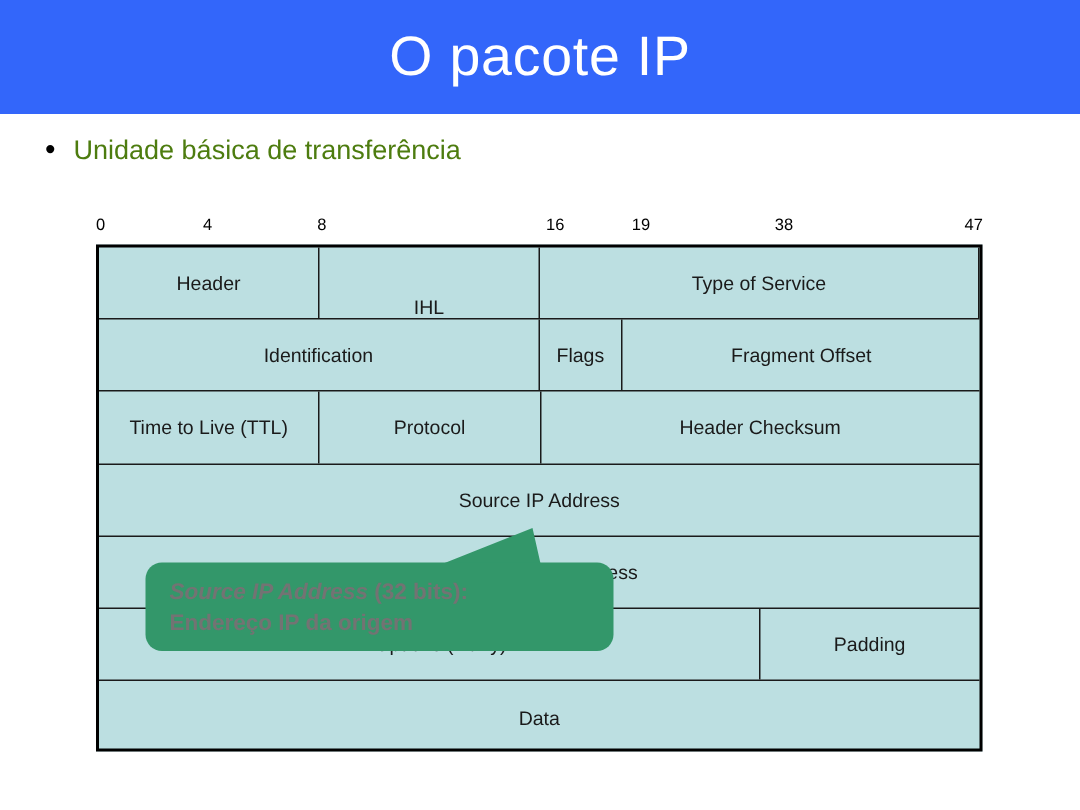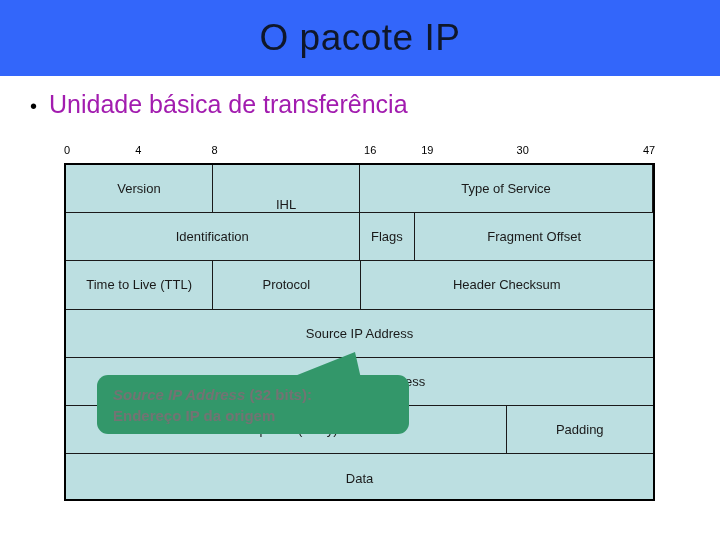--- a/index.html
+++ b/index.html
@@ -25,21 +25,21 @@
     background: #3366fa;
   }
   .title-text {
     position: absolute;
     left: 0;
     top: 0;
     width: 720px;
     height: 76px;
     line-height: 76px;
     text-align: center;
-    color: #0f172a;
+    color: #ffffff;
     font-size: 37px;
     font-weight: normal;
     letter-spacing: 0.5px;
     white-space: nowrap;
   }
 
   
   .bullet-row {
     position: absolute;
     left: 30px;
@@ -48,22 +48,22 @@
     display: flex;
     align-items: baseline;
   }
   .bullet-dot {
     font-size: 20px;
     line-height: 1;
     color: #000000;
     margin-right: 12px;
   }
   .bullet-text {
-    font-size: 25px;
-    color: #a21caf;
+    font-size: 18px;
+    color: #4d7c0f;
     white-space: nowrap;
   }
 
   
   .ruler {
     position: absolute;
     left: 64px;
     top: 144px;
     width: 591px;
     height: 18px;
@@ -165,28 +165,28 @@
   <span class="bullet-dot">•</span>
   <span class="bullet-text">Unidade básica de transferência</span>
 </div>
 
 <div class="ruler" id="ruler">
     <span class="ruler-tick" style="left: 0px;">0</span>
     <span class="ruler-tick" style="left: 71.2581px;">4</span>
     <span class="ruler-tick" style="left: 147.516px;">8</span>
     <span class="ruler-tick" style="left: 300.032px;">16</span>
     <span class="ruler-tick" style="left: 357.226px;">19</span>
-    <span class="ruler-tick" style="left: 452.548px;">30</span>
+    <span class="ruler-tick" style="left: 452.548px;">38</span>
     <span class="ruler-tick" style="left: 579px;">47</span>
   </div>
 
 <div class="packet-table" id="packet-table">
     <div class="pk-row">
       <div class="pk-cell" style="flex: 4 0 0px;">
-        <span>Version</span>
+        <span>Header</span>
       </div>
       <div class="pk-cell" style="flex: 4 0 0px; align-items: flex-end;">
         <span>IHL</span>
       </div>
       <div class="pk-cell" style="flex: 8 0 0px;">
         <span>Type of Service</span>
       </div>
     </div>
     <div class="pk-row">
       <div class="pk-cell" style="flex: 16 0 0px;">

